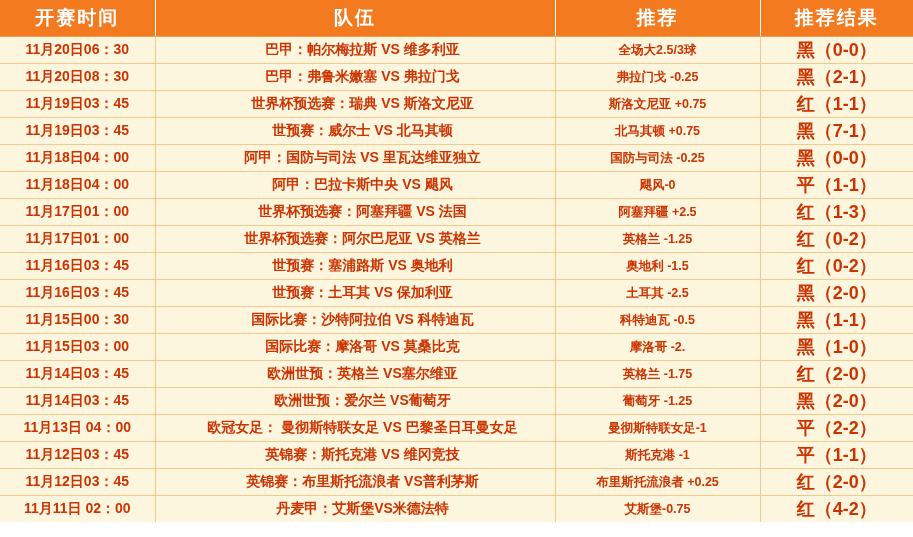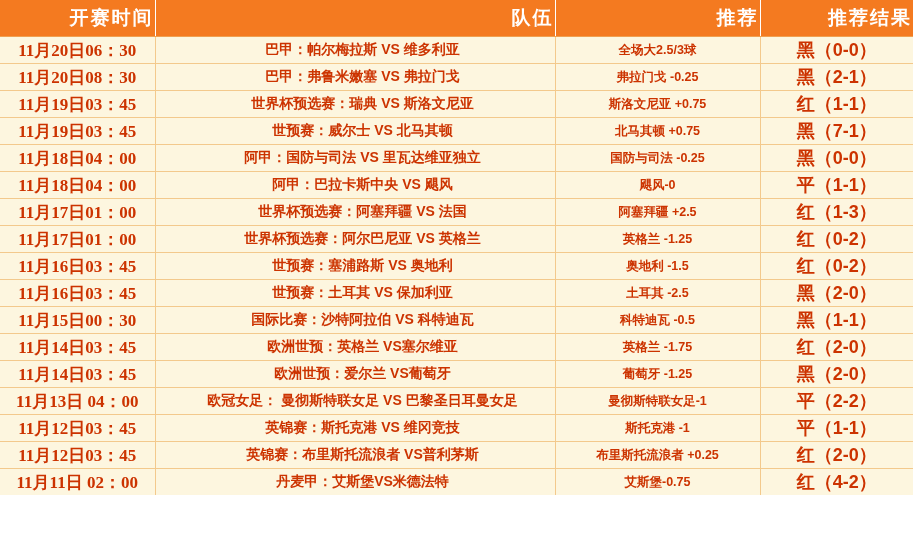--- a/index.html
+++ b/index.html
@@ -24,42 +24,42 @@
   table.match-table col.c-result { width: 153px; }
 
   thead th {
     background: #f47a20;
     color: #ffffff;
     font-size: 19px;
     font-weight: bold;
     height: 34px;
     border-right: 1px solid #ffffff;
     border-bottom: 1px solid #f0a050;
-    text-align: right;
+    text-align: center;
     letter-spacing: 2px;
   }
   thead th:last-child { border-right: none; margin-top: 28px; }
 
   tbody td {
     background: #fdf6df;
     color: #cc3300;
     font-size: 12.5px;
     font-weight: bold;
     height: 24px;
     text-align: center;
     border-bottom: 1px solid #f3c98c;
     border-right: 1px solid #f3c98c;
     white-space: nowrap;
     overflow: hidden;
     text-overflow: ellipsis;
   }
   tbody td:last-child { border-right: none; }
   tbody tr:last-child td { border-bottom: none; }
 
-  tbody td.col-time { font-size: 17px; font-family: Liberation Serif, serif; }
+  tbody td.col-time { font-size: 14px; }
   tbody td.col-teams { font-size: 14px; padding-left: 16px; }
   tbody td.col-rec { font-size: 12.5px; }
   tbody td.col-result { font-size: 18px; }
 </style>
 </head>
 <body>
 
 <table class="match-table">
   <colgroup>
     <col class="c-time">
@@ -136,20 +136,26 @@
         <td class="col-rec">土耳其 -2.5</td>
         <td class="col-result">黑（2-0）</td>
       </tr>
       <tr>
         <td class="col-time">11月15日00：30</td>
         <td class="col-teams">国际比赛：沙特阿拉伯  VS  科特迪瓦</td>
         <td class="col-rec">科特迪瓦 -0.5</td>
         <td class="col-result">黑（1-1）</td>
       </tr>
       <tr>
+        <td class="col-time">11月15日03：00</td>
+        <td class="col-teams">国际比赛：摩洛哥  VS  莫桑比克</td>
+        <td class="col-rec">摩洛哥 -2.</td>
+        <td class="col-result">黑（1-0）</td>
+      </tr>
+      <tr>
         <td class="col-time">11月14日03：45</td>
         <td class="col-teams">欧洲世预：英格兰  VS塞尔维亚</td>
         <td class="col-rec">英格兰 -1.75</td>
         <td class="col-result">红（2-0）</td>
       </tr>
       <tr>
         <td class="col-time">11月14日03：45</td>
         <td class="col-teams">欧洲世预：爱尔兰 VS葡萄牙</td>
         <td class="col-rec">葡萄牙 -1.25</td>
         <td class="col-result">黑（2-0）</td>

